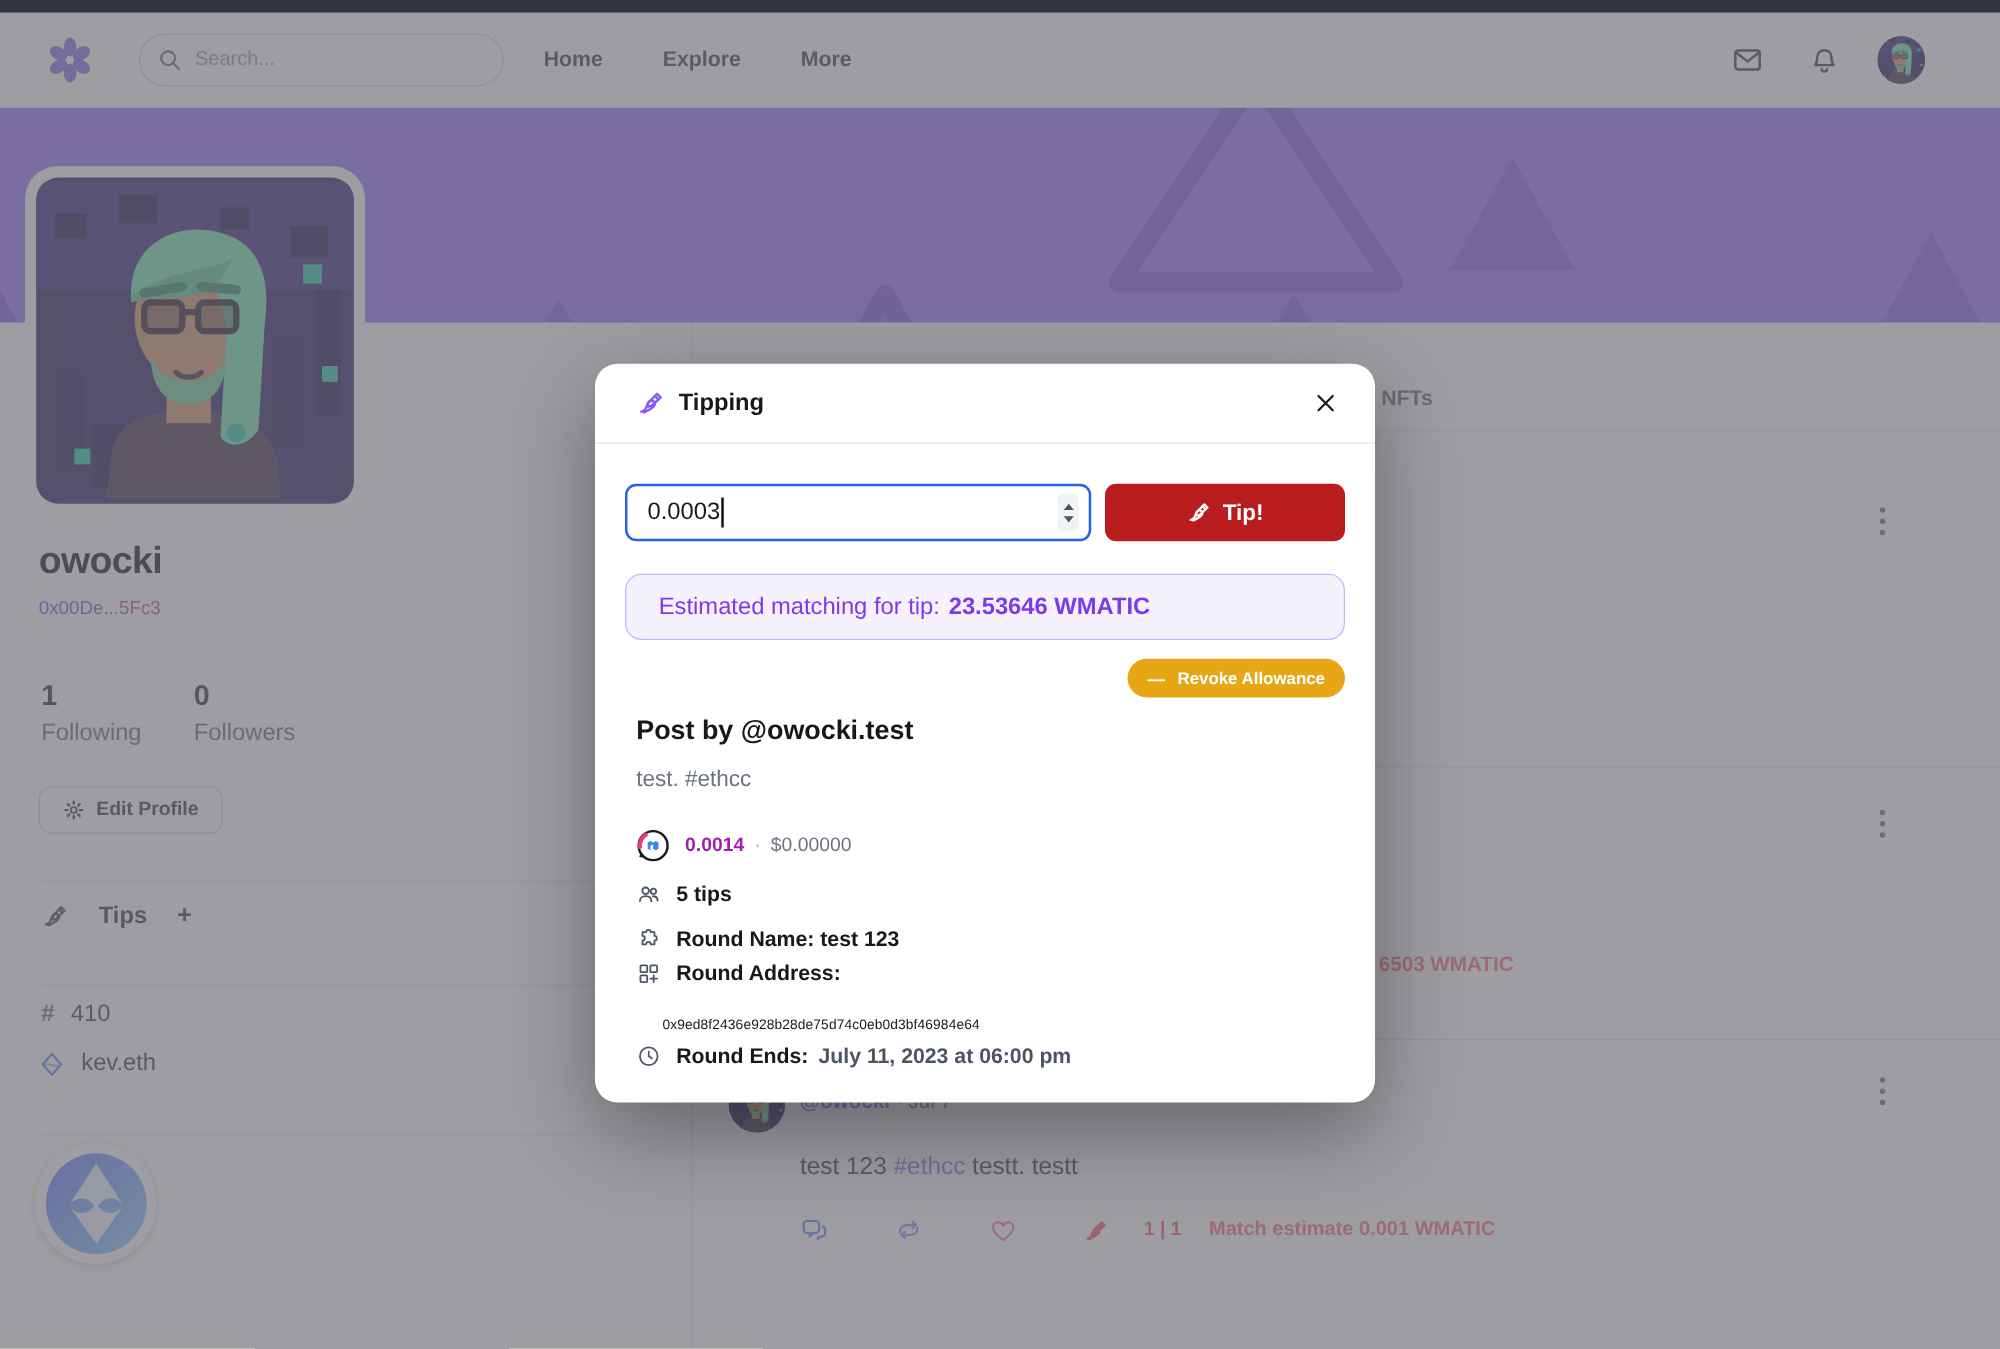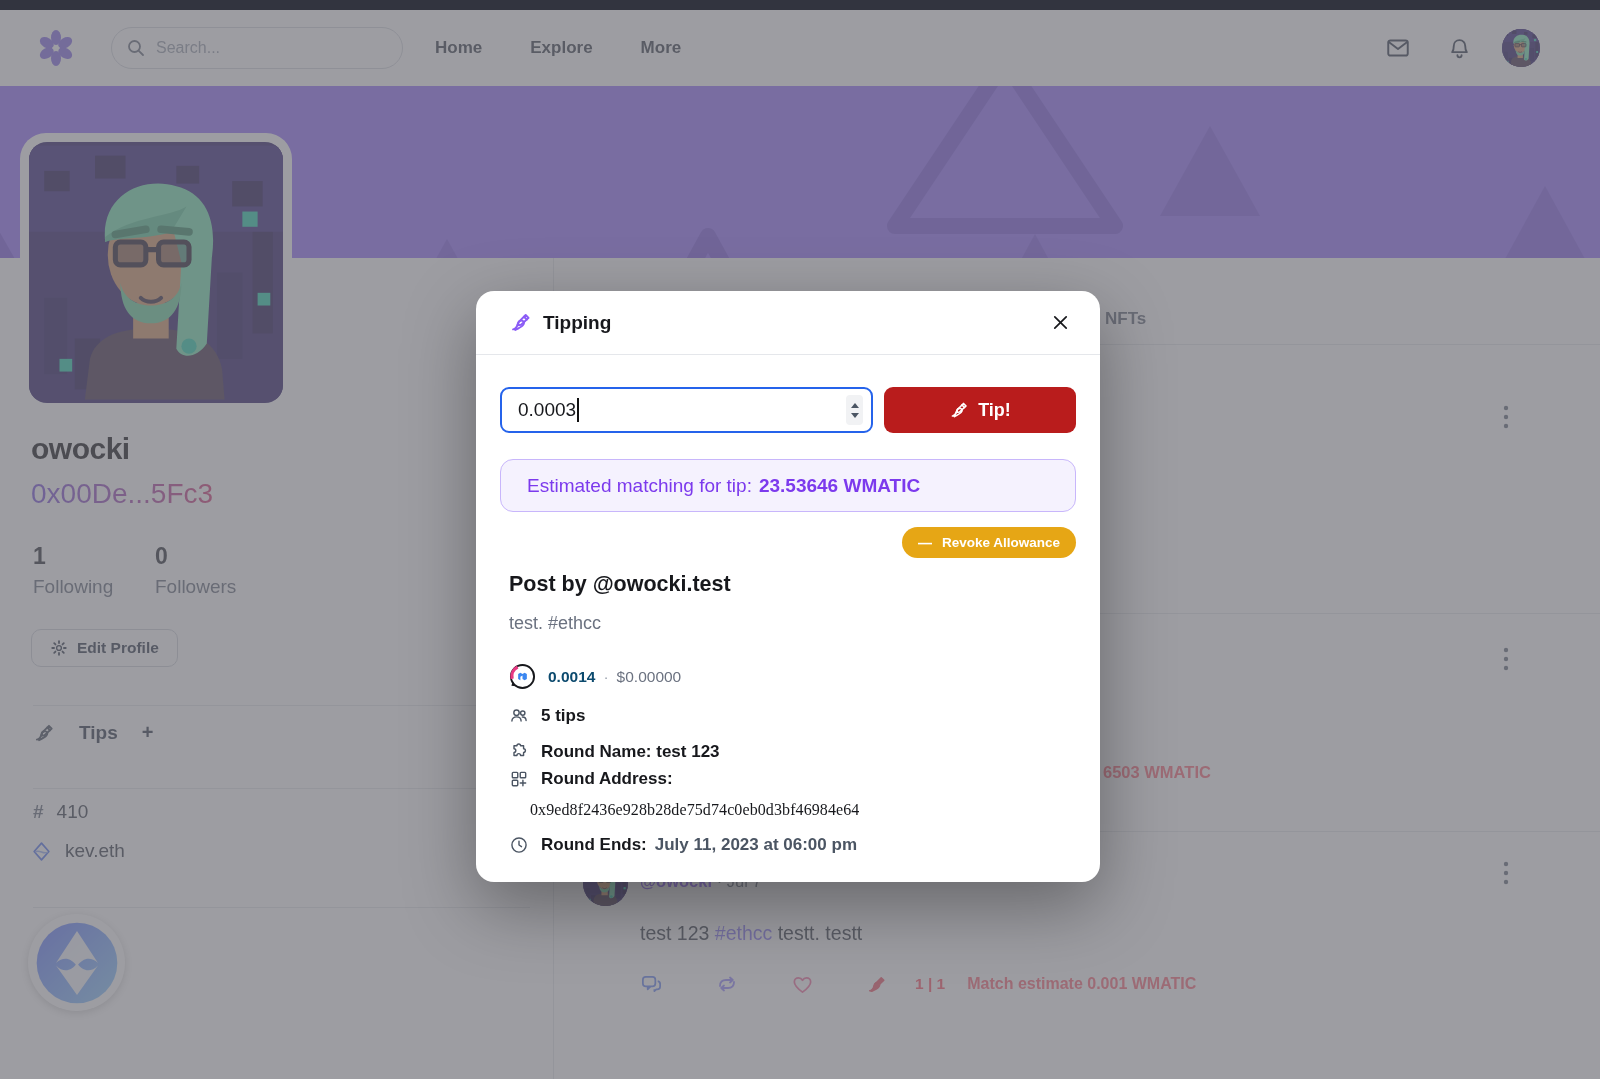--- a/index.html
+++ b/index.html
@@ -30,21 +30,21 @@
 
   .page-bg { position:absolute; left:0; top:258px; width:1600px; height:821px; background:#ffffff; z-index:0; }
   .main-col-border { position:absolute; left:553px; top:258px; width:1px; height:821px; background:#e5e7eb; z-index:1; }
 
   .avatar-card { position:absolute; left:20px; top:133px; width:272px; height:279px; background:#ffffff;
                  border-radius:26px; padding:9px; z-index:2; }
   .avatar-img { width:100%; height:100%; border-radius:18px; overflow:hidden; background:#34246e; }
 
   .profile-name { position:absolute; left:31px; top:432px; font-size:30px; font-weight:700; color:#17181c;
                   letter-spacing:-0.5px; z-index:2; }
-  .profile-address { position:absolute; left:31px; top:478px; font-size:28px; font-weight:500; z-index:2;
+  .profile-address { position:absolute; left:31px; top:478px; font-size:15px; font-weight:500; z-index:2;
                      background:linear-gradient(90deg,#7c5ce0 0%, #a94fae 60%, #d6447c 100%);
                      -webkit-background-clip:text; background-clip:text; color:transparent; cursor:pointer; }
   .stat-num { position:absolute; font-size:23px; font-weight:600; color:#33363d; z-index:2; }
   .stat-label { position:absolute; font-size:19px; color:#6b7280; z-index:2; }
   .edit-btn { position:absolute; left:31px; top:629px; height:38px; padding:12px 18px; border:1px solid #d1d5db;
               border-radius:10px; display:flex; align-items:center; gap:9px; color:#374151; font-size:15.5px;
               font-weight:700; background:#fff; z-index:2; cursor:pointer; }
   .side-hr { position:absolute; left:33px; width:497px; height:1px; background:#e5e7eb; z-index:2; }
   .tips-row { position:absolute; left:33px; top:721px; display:flex; align-items:center; gap:24px; z-index:2;
               color:#4b5563; }
@@ -104,28 +104,28 @@
 
   .revoke-btn { position:absolute; top:236px; right:24px; height:31px; background:#e6a615; border:none; border-radius:16px;
                 color:#fff; display:flex; align-items:center; gap:10px; padding:0 16px; font-size:13.5px; font-weight:700;
                 font-family:"Liberation Sans",sans-serif; cursor:pointer; }
   .revoke-dash { font-size:14px; font-weight:700; }
 
   .m-post-title { position:absolute; left:33px; top:281px; font-size:21.5px; font-weight:700; color:#17181c; }
   .m-post-excerpt { position:absolute; left:33px; top:322px; font-size:18px; color:#6b7280; }
 
   .token-row { position:absolute; left:33px; top:372px; display:flex; align-items:center; }
-  .token-amt { font-size:15.5px; font-weight:700; color:#0c4a6e; margin-left:12px; }
+  .token-amt { font-size:15.5px; font-weight:700; color:#a21caf; margin-left:12px; }
   .token-dot { font-size:15.5px; color:#9ca3af; margin:0 8px; }
   .token-usd { font-size:15.5px; color:#6b7280; }
 
   .info-row { position:absolute; left:33px; display:flex; align-items:flex-start; color:#4b5563; }
   .info-text { font-size:17px; font-weight:700; color:#17181c; margin-left:12px; }
   .info-date { font-size:17px; font-weight:700; color:#4b5563; margin-left:8px; }
-  .addr-line { position:absolute; left:54px; top:510px; font-size:16px; color:#17181c; letter-spacing:0.1px;font-family:Liberation Serif, serif; }
+  .addr-line { position:absolute; left:54px; top:523px; font-size:11px; color:#17181c; letter-spacing:0.1px; }
 </style>
 </head>
 <body>
 
 <svg width="0" height="0" style="position:absolute">
   <defs>
     <g id="avatar-art">
       <rect x="0" y="0" width="100" height="100" fill="#34246e"></rect>
       <rect x="0" y="0" width="100" height="34" fill="#3d2b80"></rect>
       <rect x="6" y="10" width="10" height="8" fill="#281a57"></rect>

